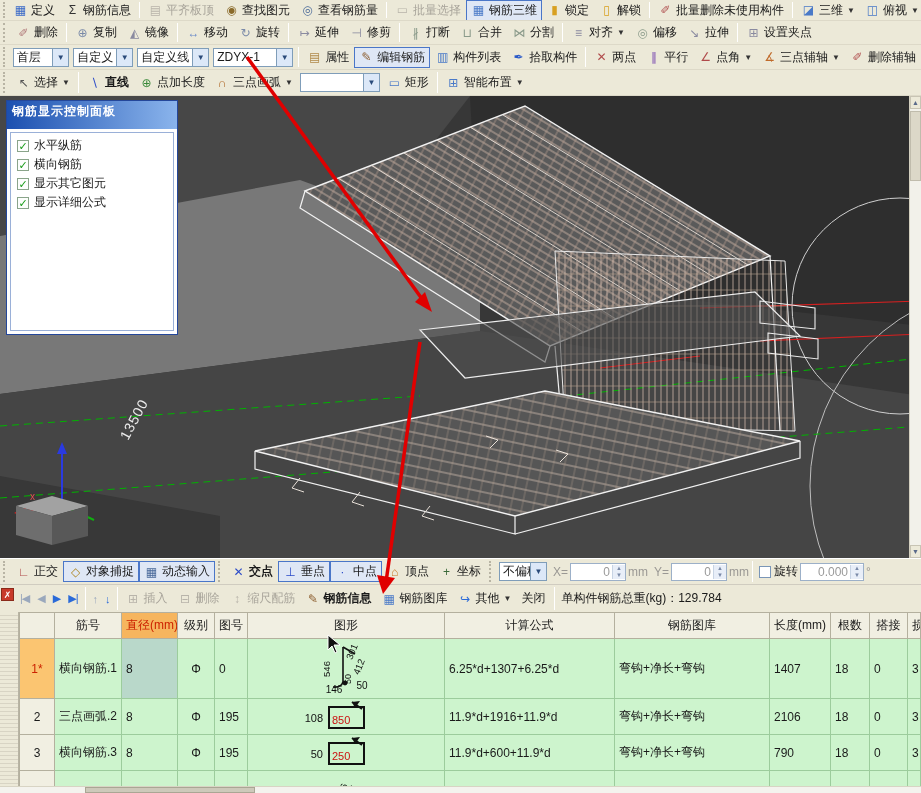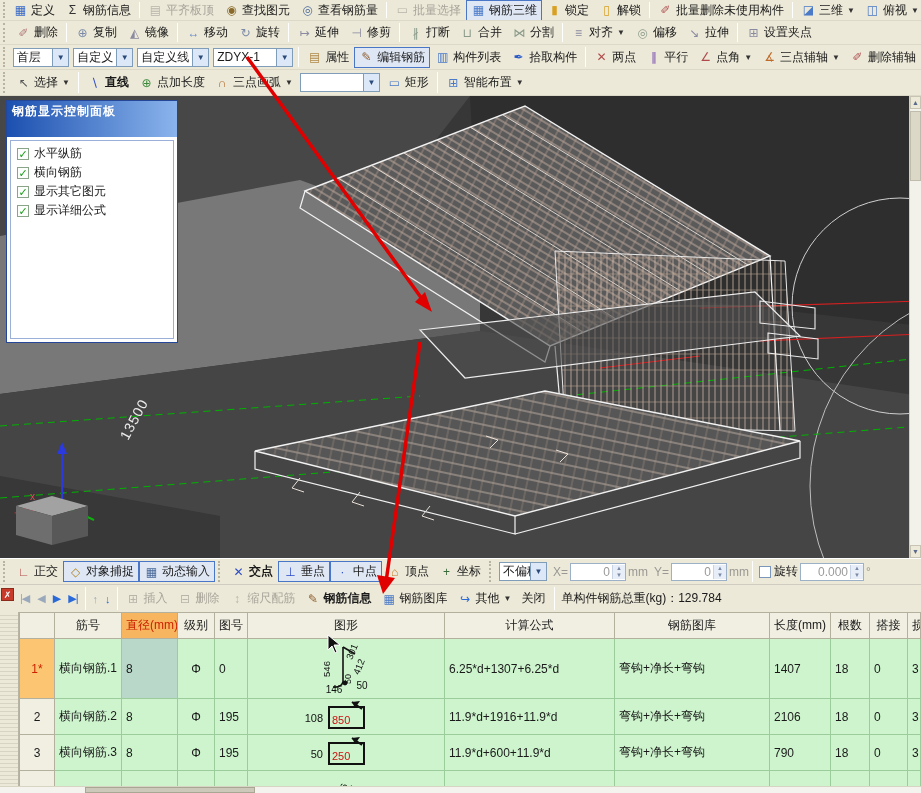--- a/index.html
+++ b/index.html
@@ -22,21 +22,21 @@
   .combo { display: inline-flex; align-items: center; height: 19px; background: #fff; border: 1px solid #7f9db9; margin: 0 2px; }
   .combo b { font-weight: normal; padding: 0 3px; flex: 1; overflow: hidden; }
   .combo .cdd { width: 16px; height: 100%; background: #dce8f8; border-left: 1px solid #7f9db9; display: flex; align-items: center; justify-content: center; font-size: 8px; color: #2a4a7a; }
   
   #viewport { position: absolute; top: 96px; left: 0; width: 921px; height: 462px; background: #373737; overflow: hidden; }
   #vscroll { position: absolute; top: 96px; right: 0; width: 12px; height: 462px; background: #f2f1ea; border-left: 1px solid #d4d0c0; z-index: 5; }
   #vscroll .sbtn { height: 13px; background: #ece9d8; border: 1px solid #c8c4b4; font-size: 7px; text-align: center; line-height: 12px; color: #5a6a8a; }
   #vscroll .sthumb { height: 70px; margin-top: 2px; background: #dcd8c8; border: 1px solid #c0bcac; }
   
   #panel { position: absolute; top: 4px; left: 6px; width: 172px; background: #fff; border: 1px solid #24479a; z-index: 4; }
-  #panel .ptitle { height: 36px; background: linear-gradient(90deg,#1c50b0,#8ab4ec); color: #fff; font-weight: bold; line-height: 20px; padding-left: 5px; letter-spacing: 1px; }
+  #panel .ptitle { height: 28px; background: linear-gradient(90deg,#1c50b0,#8ab4ec); color: #fff; font-weight: bold; line-height: 20px; padding-left: 5px; letter-spacing: 1px; }
   #panel .pbody { margin: 3px; border: 1px solid #9ab0d8; padding: 3px 2px 118px 4px; background: #fff; }
   .chkrow { display: flex; align-items: center; gap: 5px; padding: 1px 2px; }
   .chk { width: 12px; height: 12px; background: #fcfefc; border: 1px solid #8aa48a; color: #149a14; font-size: 11px; line-height: 10px; text-align: center; font-weight: bold; }
   
   #overlay { position: absolute; top: 0; left: 0; width: 921px; height: 793px; pointer-events: none; z-index: 9; }
   
   #cursor { position: absolute; left: 327px; top: 634px; z-index: 10; pointer-events: none; }
   
   #snapbar { position: absolute; top: 558px; left: 0; width: 921px; height: 26px; display: flex; align-items: center; background: #ece9d8; border-top: 1px solid #fff; overflow: hidden; white-space: nowrap; }
   .spin { display: inline-flex; align-items: center; height: 18px; border: 1px solid #9cb0c8; background: #fff; margin: 0 2px; }
@@ -594,21 +594,21 @@
         </td>
         <td>6.25*d+1307+6.25*d</td>
         <td>弯钩+净长+弯钩</td>
         <td>1407</td>
         <td>18</td>
         <td>0</td>
         <td>3</td>
       </tr>
       <tr class="r2">
         <td class="num">2</td>
-        <td>横向钢筋.2</td>
+        <td>三点画弧.2</td>
         <td class="dia">8</td>
         <td style="text-align:center">Φ</td>
         <td>195</td>
         <td class="gfx">
           <svg width="195" height="32" viewBox="0 0 195 32">
             <text x="75" y="23" font-size="11" fill="#111" text-anchor="end">108</text>
             <rect x="81" y="8" width="35" height="21" fill="none" stroke="#111" stroke-width="2"></rect>
             <text x="84" y="25" font-size="11" fill="#cc1111">850</text>
             <line x1="114" y1="10" x2="104" y2="3" stroke="#111" stroke-width="2"></line>
             <polygon points="104,3 112,2 107,9" fill="#111"></polygon>

